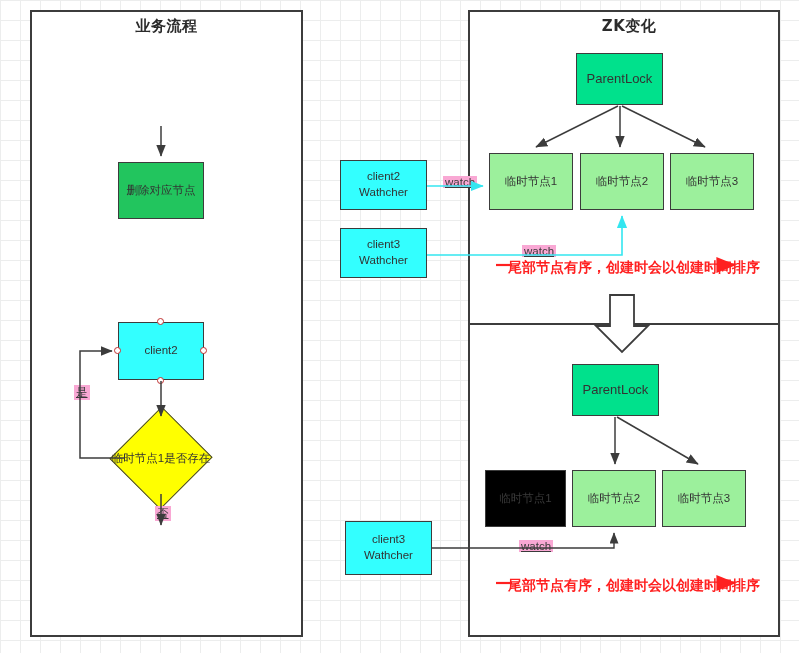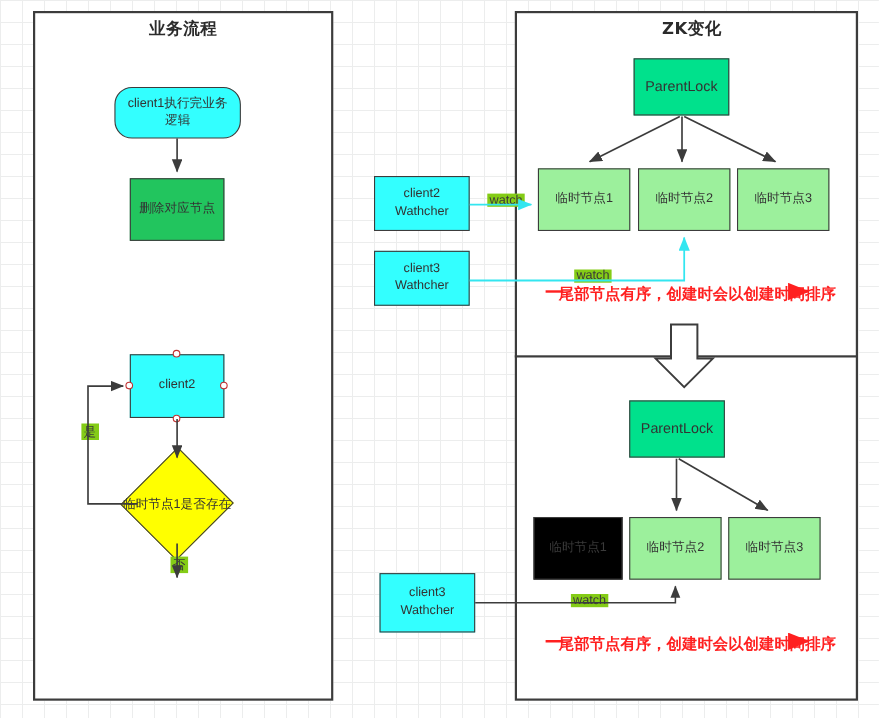--- a/index.html
+++ b/index.html
@@ -46,42 +46,39 @@
     transform:rotate(45deg);
   }
   .diamond-label{
     position:absolute;left:50%;top:50%;transform:translate(-50%,-50%);
     white-space:nowrap;font-size:11.5px;color:#333;
   }
 
   
   .edge-label{
     position:absolute;font-size:11.5px;color:#3a3a3a;
-    background:#84cc16;padding:0 2px;white-space:nowrap;
+    background:#f9a8d4;padding:0 2px;white-space:nowrap;text-decoration:underline;
   }
   .note-red{
     position:absolute;font-size:14px;color:#FF2020;white-space:nowrap;font-weight:bold;
   }
   svg{position:absolute;left:0;top:0;overflow:visible;}
   .anchor{
     position:absolute;width:7px;height:7px;border-radius:50%;
     background:#ffffff;border:1.4px solid #C03030;
   }
 </style>
 </head>
 <body>
 
 <div id="canvas">
 
   <div class="abs panel" style="left:30px;top:10px;width:273px;height:627px;"></div>
   <div class="panel-title" style="left:30px;width:273px;top:17px;">业务流程</div>
 
-  <div class="abs node cyan rounded" style="left:104px;top:79px;width:115px;height:47px;padding:0 8px;">
-    <span>client1执行完业务逻辑</span>
-  </div>
 
   <div class="abs node red" style="left:118px;top:162px;width:86px;height:57px;">
     <span>删除对应节点</span>
   </div>
 
   <div class="abs node cyan" style="left:118px;top:322px;width:86px;height:58px;">
     <span>client2</span>
   </div>
   <div class="anchor abs" style="left:157px;top:318px;"></div>
   <div class="anchor abs" style="left:157px;top:377px;"></div>

